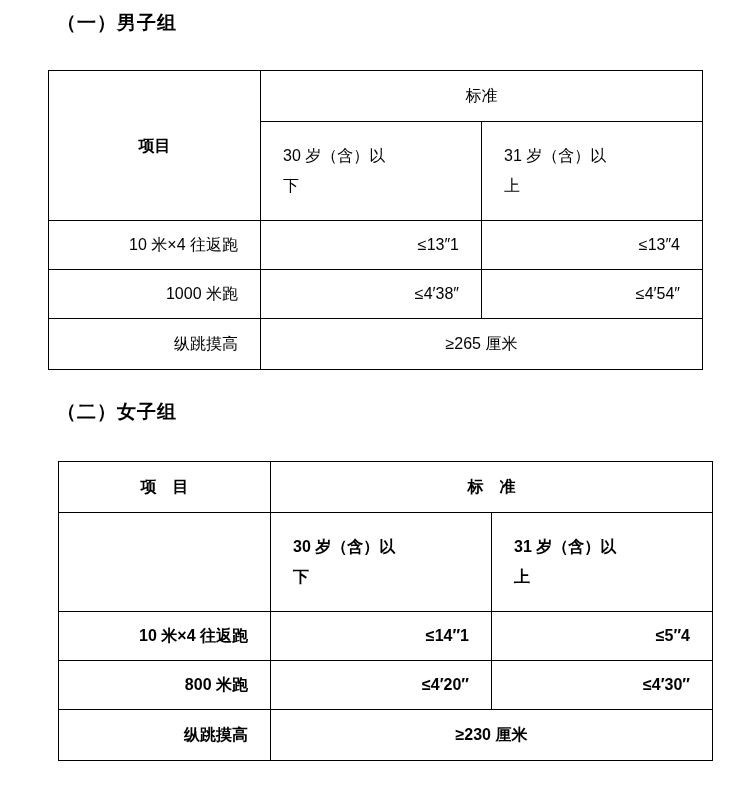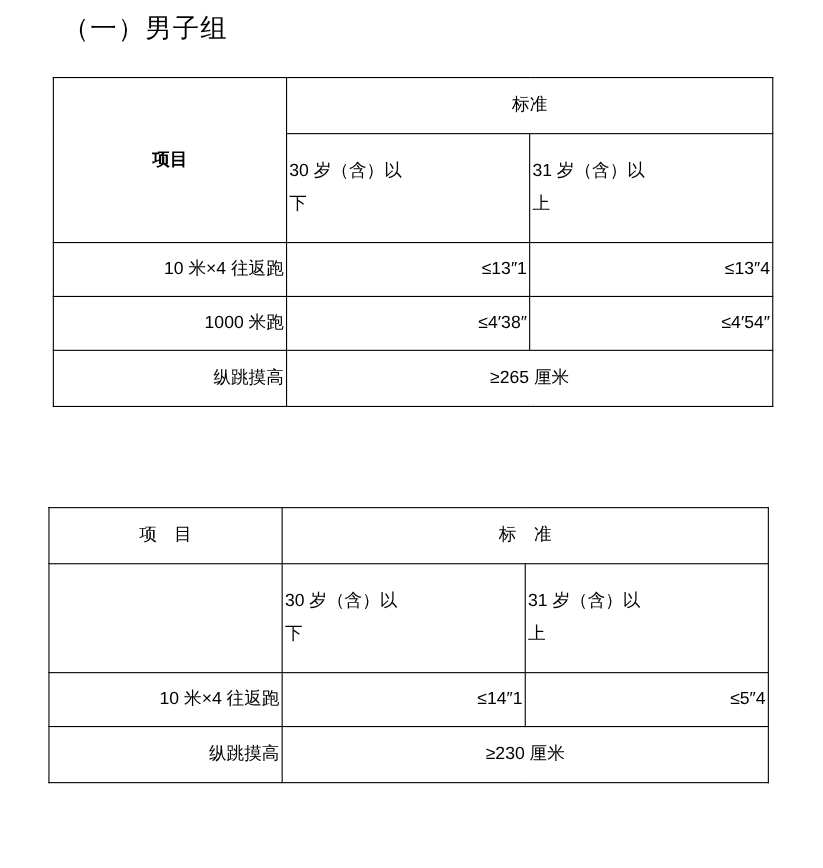--- a/index.html
+++ b/index.html
@@ -15,23 +15,23 @@
     position: relative;
     overflow: hidden;
   }
   .page {
     width: 748px;
     height: 789px;
     box-sizing: border-box;
     padding: 0;
   }
   .section-title {
-    font-size: 24px;
+    font-size: 19px;
     font-family: "Liberation Sans", "DejaVu Sans", sans-serif;
-    font-weight: 400;
+    font-weight: 700;
     letter-spacing: 1px;
   }
   #title-male {
     position: absolute;
     left: 57px;
     top: 10px;
   }
   #title-female {
     position: absolute;
     left: 57px;
@@ -42,28 +42,29 @@
     table-layout: fixed;
     position: absolute;
     font-family: "Liberation Sans", "DejaVu Sans", sans-serif;
   }
   #table-male {
     left: 48px;
     top: 70px;
     width: 654px;
   }
   #table-female {
-    left: 44px;
+    left: 58px;
     top: 461px;
     width: 654px;
+    font-weight: bold;
   }
   table.sheet td {
     border: 1px solid #000000;
     font-size: 16px;
-    padding: 0 2px;
+    padding: 0 22px;
     vertical-align: middle;
     line-height: 30px;
   }
   .c-item { width: 212px; }
   .c-col  { width: 221px; }
 
   .cell-center { text-align: center; }
   .cell-left   { text-align: right; }
 
   .h-std { height: 50px; text-align: center; font-size: 17px; }
@@ -117,20 +118,21 @@
         <td class="h-row cell-left indent-item">≤4′38″</td>
         <td class="h-row cell-left indent-item">≤4′54″</td>
       </tr>
       <tr>
         <td class="h-row-last cell-left nowrap">纵跳摸高</td>
         <td class="h-row-last cell-center" colspan="2">≥265 厘米</td>
       </tr>
     </tbody>
   </table>
 
+  <div class="section-title" id="title-female">（二）女子组</div>
 
   <table class="sheet" id="table-female">
     <colgroup>
       <col class="c-item">
         <col class="c-col">
         <col class="c-col">
     </colgroup>
     <tbody>
       <tr>
         <td class="h-std cell-left indent-item">项　目</td>
@@ -146,19 +148,24 @@
           <span class="two-line">31 岁（含）以</span>
           <span class="two-line">上</span>
         </td>
       </tr>
       <tr>
         <td class="h-row cell-left nowrap">10 米×4 往返跑</td>
         <td class="h-row cell-left indent-item">≤14″1</td>
         <td class="h-row cell-left indent-item">≤5″4</td>
       </tr>
       <tr>
+        <td class="h-row cell-left nowrap">800 米跑</td>
+        <td class="h-row cell-left indent-item">≤4′20″</td>
+        <td class="h-row cell-left indent-item">≤4′30″</td>
+      </tr>
+      <tr>
         <td class="h-row-last cell-left nowrap">纵跳摸高</td>
         <td class="h-row-last cell-center" colspan="2">≥230 厘米</td>
       </tr>
     </tbody>
   </table>
 
 </div>
 
 </body></html>

